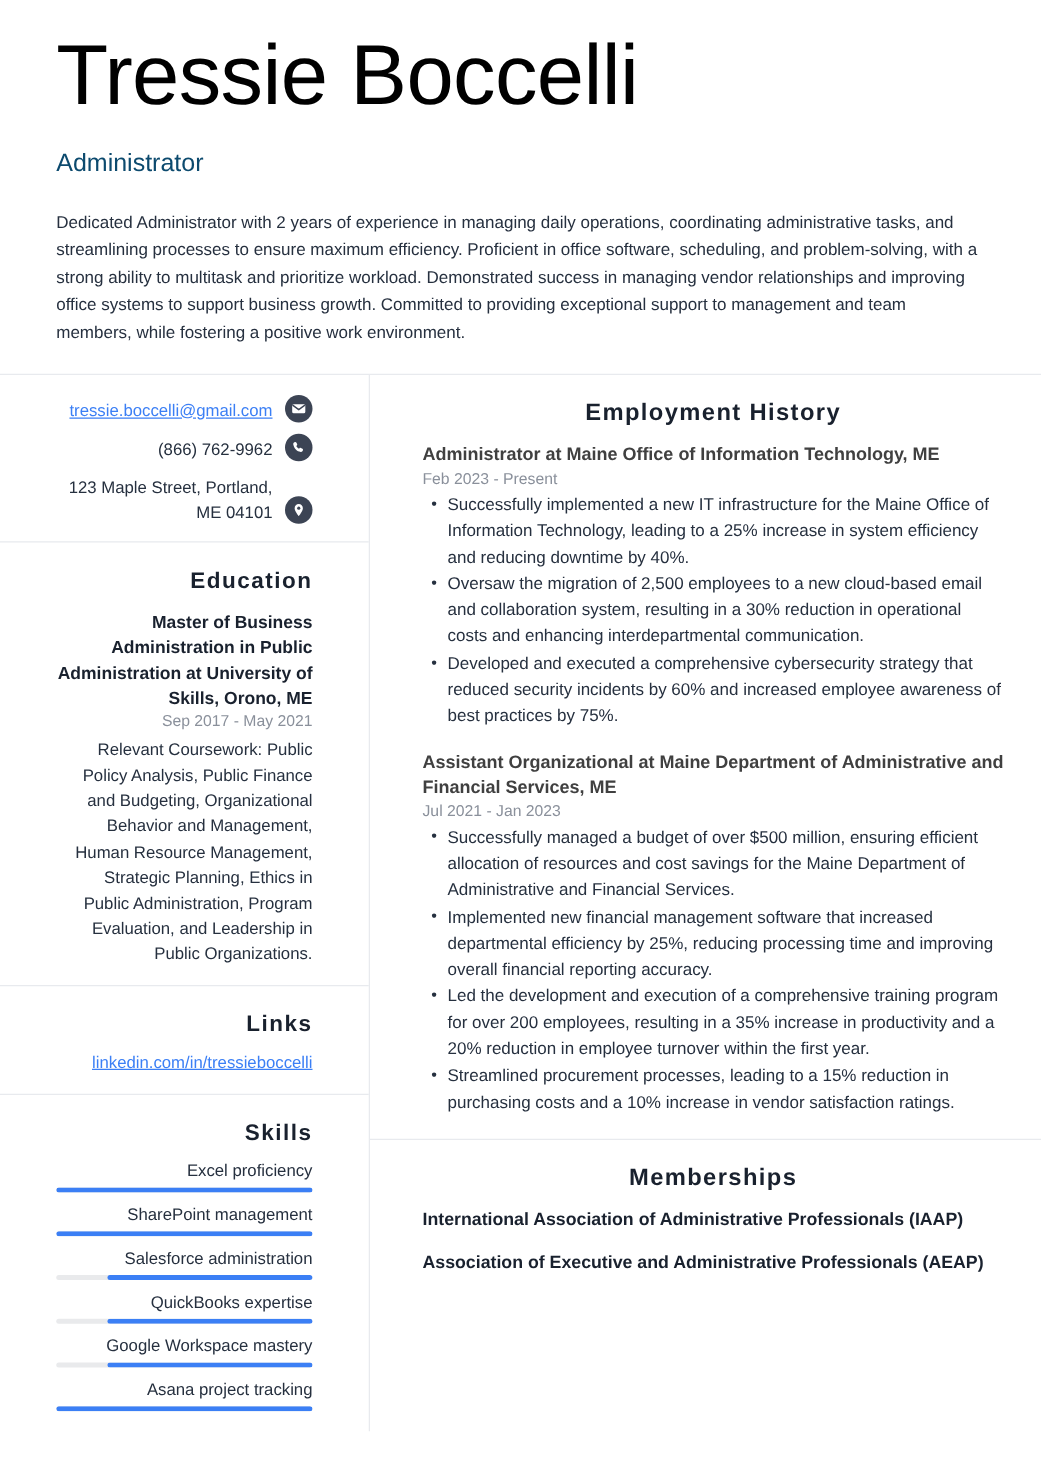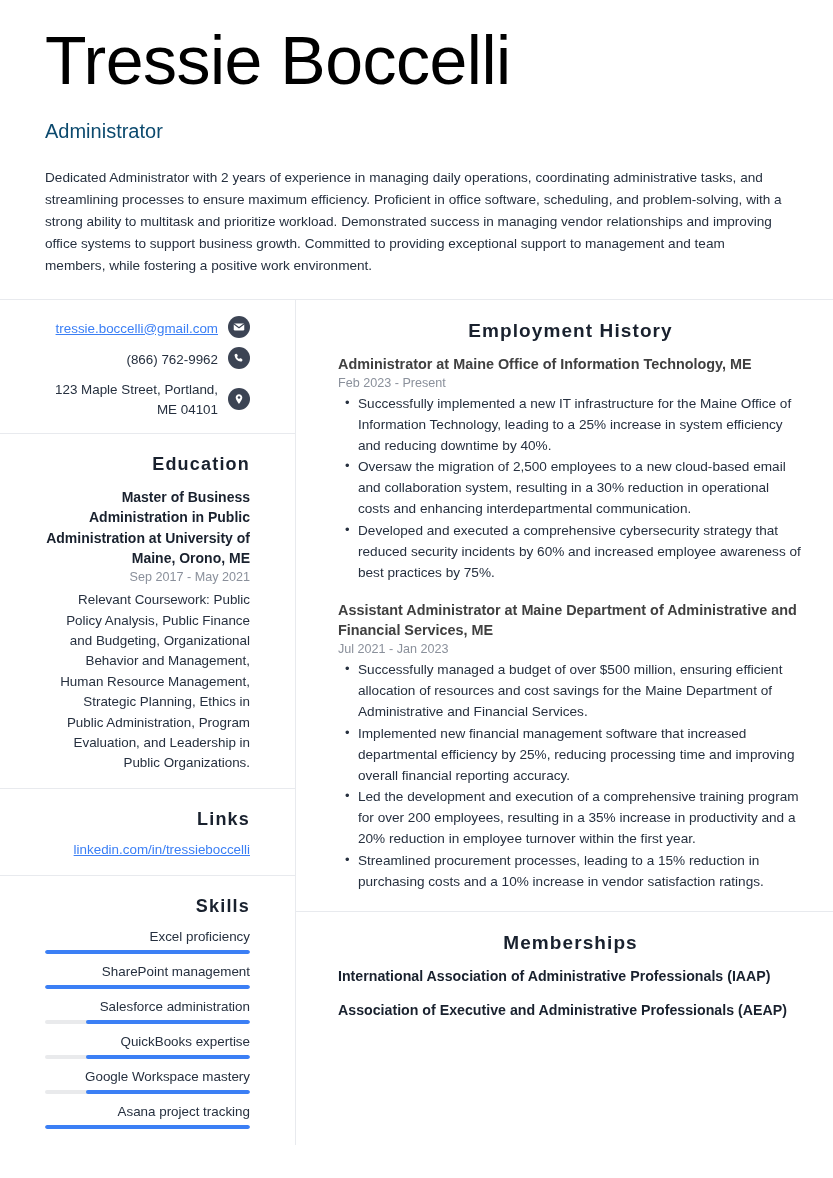--- a/index.html
+++ b/index.html
@@ -76,21 +76,21 @@
   .rsection {
     padding: 18px 30px 16px 42px;
   }
   .rsection + .rsection {
     border-top: 1px solid #e8eaee;
   }
 
   
   .contact-row {
     display: flex;
-    align-items: center;
+    align-items: flex-end;
     justify-content: flex-end;
     gap: 10px;
     margin-bottom: 9px;
   }
   .contact-row:last-child { margin-bottom: 0; }
   .contact-text {
     font-size: 13.4px;
     line-height: 1.45;
     color: #26303f;
     text-align: right;
@@ -283,21 +283,21 @@
                 <path d="M8 1.6c-2.5 0-4.4 2-4.4 4.4 0 3.3 4.4 8.4 4.4 8.4s4.4-5.1 4.4-8.4c0-2.4-1.9-4.4-4.4-4.4z" fill="#ffffff"></path>
                 <circle cx="8" cy="6" r="1.7" fill="#3c4454"></circle>
               </svg>
           </span>
         </div>
       </div>
 
       <div class="lsection">
         <div class="lhead">Education</div>
         <div>
-          <div class="edu-degree">Master of Business Administration in Public Administration at University of Maine, Orono, ME</div>
+          <div class="edu-degree">Master of Business Administration in Public Administration at University of Skills, Orono, ME</div>
           <div class="edu-date">Sep 2017 - May 2021</div>
           <div class="edu-desc">Relevant Coursework: Public Policy Analysis, Public Finance and Budgeting, Organizational Behavior and Management, Human Resource Management, Strategic Planning, Ethics in Public Administration, Program Evaluation, and Leadership in Public Organizations.</div>
         </div>
       </div>
 
       <div class="lsection">
         <div class="lhead">Links</div>
         <a class="link-item" href="#">linkedin.com/in/tressieboccelli</a>
       </div>
 
@@ -353,21 +353,21 @@
             <div class="job">
               <div class="job-head">Administrator at Maine Office of Information Technology, ME</div>
               <div class="job-date">Feb 2023 - Present</div>
               <ul class="bullets">
                 <li>Successfully implemented a new IT infrastructure for the Maine Office of Information Technology, leading to a 25% increase in system efficiency and reducing downtime by 40%.</li>
                 <li>Oversaw the migration of 2,500 employees to a new cloud-based email and collaboration system, resulting in a 30% reduction in operational costs and enhancing interdepartmental communication.</li>
                 <li>Developed and executed a comprehensive cybersecurity strategy that reduced security incidents by 60% and increased employee awareness of best practices by 75%.</li>
               </ul>
             </div>
             <div class="job">
-              <div class="job-head">Assistant Administrator at Maine Department of Administrative and Financial Services, ME</div>
+              <div class="job-head">Assistant Organizational at Maine Department of Administrative and Financial Services, ME</div>
               <div class="job-date">Jul 2021 - Jan 2023</div>
               <ul class="bullets">
                 <li>Successfully managed a budget of over $500 million, ensuring efficient allocation of resources and cost savings for the Maine Department of Administrative and Financial Services.</li>
                 <li>Implemented new financial management software that increased departmental efficiency by 25%, reducing processing time and improving overall financial reporting accuracy.</li>
                 <li>Led the development and execution of a comprehensive training program for over 200 employees, resulting in a 35% increase in productivity and a 20% reduction in employee turnover within the first year.</li>
                 <li>Streamlined procurement processes, leading to a 15% reduction in purchasing costs and a 10% increase in vendor satisfaction ratings.</li>
               </ul>
             </div>
           </div>
       </div>

